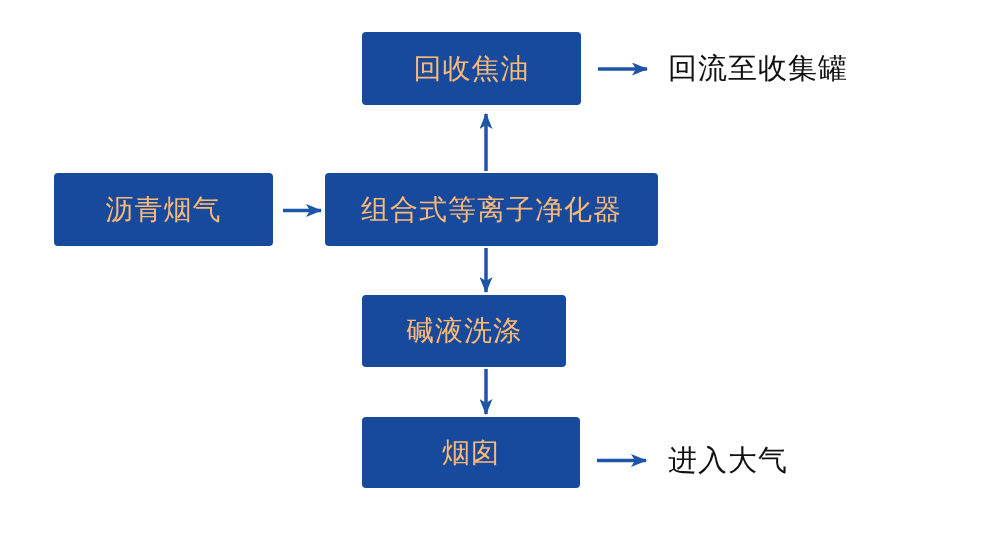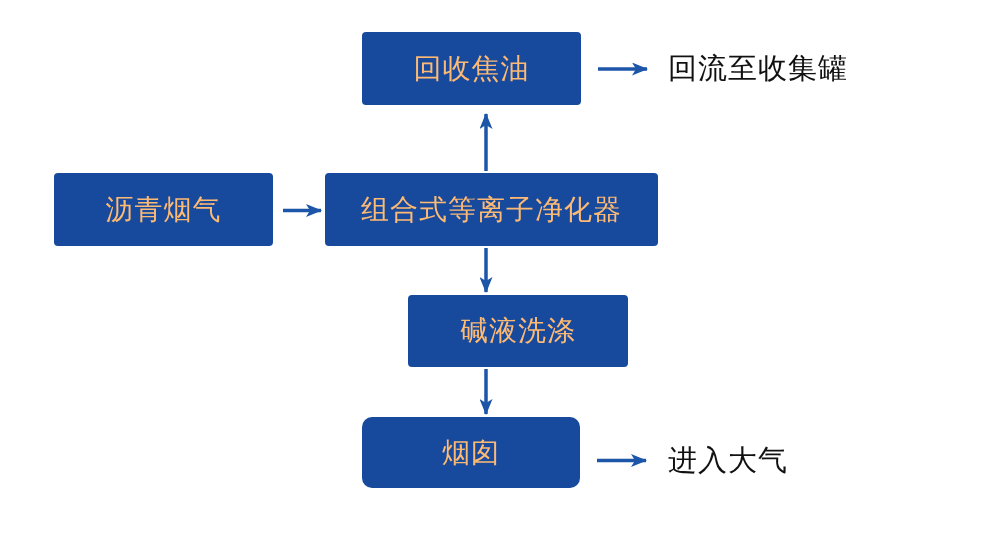--- a/index.html
+++ b/index.html
@@ -68,21 +68,21 @@
     <line x1="486" y1="369" x2="486" y2="414" marker-end="url(#arrowhead)"></line>
     <line x1="597" y1="460.5" x2="646" y2="460.5" marker-end="url(#arrowhead)"></line>
   </svg>
 
   <div class="node" style="left:362px; top:32px; width:219px; height:73px;">回收焦油</div>
 
   <div class="node" style="left:325px; top:173px; width:333px; height:73px;">组合式等离子净化器</div>
 
   <div class="node" style="left:54px; top:173px; width:219px; height:73px;">沥青烟气</div>
 
-  <div class="node" style="left:362px; top:295px; width:220px; height:72px;margin-left:46px;">碱液洗涤</div>
+  <div class="node" style="left:362px; top:295px; width:204px; height:72px;">碱液洗涤</div>
 
-  <div class="node" style="left:362px; top:417px; width:218px; height:71px;border-radius:10px;">烟囱</div>
+  <div class="node" style="left:362px; top:417px; width:218px; height:71px;">烟囱</div>
 
   <div class="annotation" style="left:668px; top:51px; height:36px;">回流至收集罐</div>
 
   <div class="annotation" style="left:668px; top:443px; height:36px;">进入大气</div>
 
 </div>
 
 </body></html>

